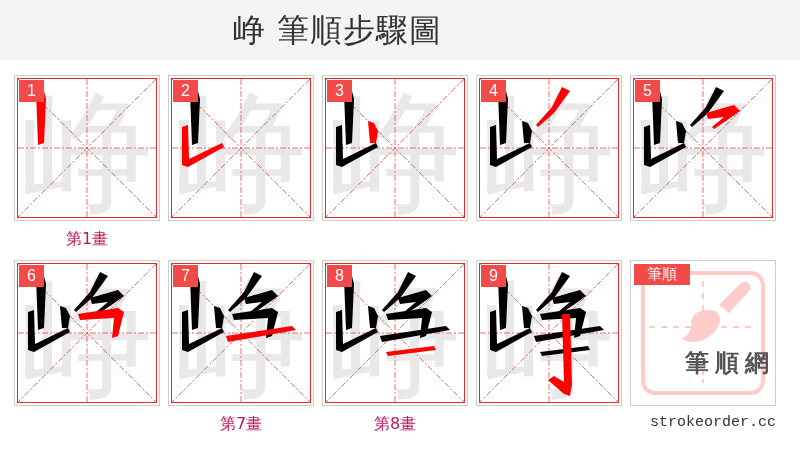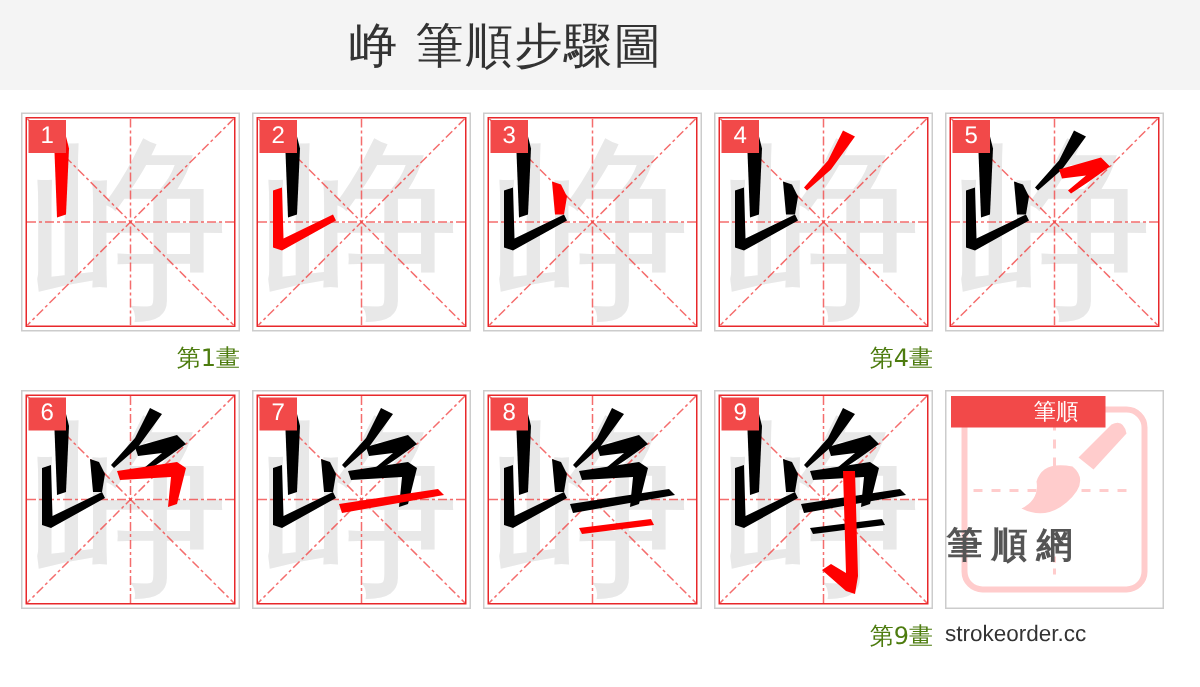--- a/index.html
+++ b/index.html
@@ -5,25 +5,25 @@
   html, body { margin: 0; padding: 0; }
   body { width: 800px; height: 458px; background: #ffffff; position: relative; overflow: hidden; font-family: "DejaVu Sans", sans-serif; }
   .header { position: absolute; left: 0; top: 0; width: 800px; height: 60px; background: #f4f4f4; }
   .title { position: absolute; left: 0; top: 0; width: 675px; height: 60px; line-height: 60px; text-align: center; font-size: 32px; color: #333; letter-spacing: 1px; }
   .cell { position: absolute; width: 146px; }
   .box { position: relative; width: 140px; height: 140px; border: 1px solid #cccccc; padding: 2px; background: #fff; }
   .inner { position: relative; width: 138px; height: 138px; border: 1px solid #e8282b; overflow: hidden; }
   .inner svg.grid { position: absolute; left: 0; top: 0; }
   .num { position: absolute; left: 1px; top: 1px; width: 25px; height: 22px; background: #f24949; color: #fff; font-size: 16px; line-height: 22px; text-align: center; font-family: "Liberation Sans", sans-serif; z-index: 3; }
   .glyph { position: absolute; left: 0; top: 0; z-index: 2; }
-  .caption { width: 146px; text-align: right; font-size: 16px; color: #4d7c0f; margin-top: 8px; }
+  .caption { width: 146px; text-align: center; font-size: 16px; color: #be185d; margin-top: 8px; }
   .logo-box { position: relative; width: 140px; height: 140px; border: 1px solid #cccccc; padding: 2px; background: #fff; }
-  .logo-tag { position: absolute; left: 3px; top: 3px; width: 66px; height: 21px; background: #f24949; color: #fff; font-size: 15px; line-height: 21px; text-align: center; z-index: 3; padding-left: 37px; }
-  .logo-text { position: absolute; left: 0; top: 86px; width: 144px; text-align: left; font-size: 24px; font-weight: bold; color: #555; letter-spacing: 6px; z-index: 3; }
-  .site { width: 146px; text-align: left; font-size: 15px; color: #333; margin-top: 8px; font-family: Liberation Sans, sans-serif; }
+  .logo-tag { position: absolute; left: 3px; top: 3px; width: 56px; height: 21px; background: #f24949; color: #fff; font-size: 15px; line-height: 21px; text-align: center; z-index: 3; }
+  .logo-text { position: absolute; left: 0; top: 86px; width: 144px; text-align: right; font-size: 24px; font-weight: bold; color: #555; letter-spacing: 6px; z-index: 3; }
+  .site { width: 146px; text-align: right; font-size: 15px; color: #333; margin-top: 8px; font-family: Liberation Mono, monospace; }
 </style>
 </head>
 <body>
 
 <div class="header">
   <div class="title">峥 筆順步驟圖</div>
 </div>
 
 <div id="cells">
     <div class="cell" style="left: 14px; top: 75px;">
@@ -93,21 +93,20 @@
           </svg>
         <svg class="glyph" width="138" height="138">
             <path d="M18 14 L26 12 L28 20 L26 64 L20 66 Z" fill="#000000"></path>
             <path d="M10 48 L16 46 L17 80 L50 64 L52 68 L16 88 L10 86 Z" fill="#000000"></path>
             <path d="M42 42 L48 44 L52 52 L50 64 L44 64 Z" fill="#000000"></path>
             <path d="M82 8 L90 12 L74 34 L58 48 L56 46 L72 28 Z" fill="#ff0000"></path>
           </svg>
         <div class="num">4</div>
       </div>
     </div>
-    <div class="caption">第4畫</div>
     </div>
     <div class="cell" style="left: 630px; top: 75px;">
     <div class="box">
       <div class="inner">
         <svg class="grid" width="138" height="138">
             <text x="69" y="118.67999999999999" font-size="131.1" text-anchor="middle" fill="#e8e8e8" font-family="DejaVu Sans, sans-serif">峥</text>
   <line x1="0" y1="69" x2="138" y2="69" stroke="#f24949" stroke-width="1" stroke-dasharray="6,2,2,2" opacity="0.8"></line>
   <line x1="69" y1="0" x2="69" y2="138" stroke="#f24949" stroke-width="1" stroke-dasharray="6,2,2,2" opacity="0.8"></line>
   <line x1="0" y1="0" x2="138" y2="138" stroke="#f24949" stroke-width="1" stroke-dasharray="6,2,2,2" opacity="0.8"></line>
   <line x1="138" y1="0" x2="0" y2="138" stroke="#f24949" stroke-width="1" stroke-dasharray="6,2,2,2" opacity="0.8"></line>
@@ -160,20 +159,21 @@
             <path d="M10 48 L16 46 L17 80 L50 64 L52 68 L16 88 L10 86 Z" fill="#000000"></path>
             <path d="M42 42 L48 44 L52 52 L50 64 L44 64 Z" fill="#000000"></path>
             <path d="M82 8 L90 12 L74 34 L58 48 L56 46 L72 28 Z" fill="#000000"></path>
             <path d="M72 34 L100 26 L106 32 L92 42 L80 50 L78 48 L90 38 L74 40 Z" fill="#000000"></path>
             <path d="M60 50 L100 44 L106 48 L100 72 L94 74 L96 54 L62 56 Z" fill="#000000"></path>
             <path d="M54 72 L120 62 L124 66 L56 78 Z" fill="#ff0000"></path>
           </svg>
         <div class="num">7</div>
       </div>
     </div>
+    <div class="caption">第7畫</div>
     </div>
     <div class="cell" style="left: 322px; top: 260px;">
     <div class="box">
       <div class="inner">
         <svg class="grid" width="138" height="138">
             <text x="69" y="118.67999999999999" font-size="131.1" text-anchor="middle" fill="#e8e8e8" font-family="DejaVu Sans, sans-serif">峥</text>
   <line x1="0" y1="69" x2="138" y2="69" stroke="#f24949" stroke-width="1" stroke-dasharray="6,2,2,2" opacity="0.8"></line>
   <line x1="69" y1="0" x2="69" y2="138" stroke="#f24949" stroke-width="1" stroke-dasharray="6,2,2,2" opacity="0.8"></line>
   <line x1="0" y1="0" x2="138" y2="138" stroke="#f24949" stroke-width="1" stroke-dasharray="6,2,2,2" opacity="0.8"></line>
   <line x1="138" y1="0" x2="0" y2="138" stroke="#f24949" stroke-width="1" stroke-dasharray="6,2,2,2" opacity="0.8"></line>
@@ -184,20 +184,21 @@
             <path d="M42 42 L48 44 L52 52 L50 64 L44 64 Z" fill="#000000"></path>
             <path d="M82 8 L90 12 L74 34 L58 48 L56 46 L72 28 Z" fill="#000000"></path>
             <path d="M72 34 L100 26 L106 32 L92 42 L80 50 L78 48 L90 38 L74 40 Z" fill="#000000"></path>
             <path d="M60 50 L100 44 L106 48 L100 72 L94 74 L96 54 L62 56 Z" fill="#000000"></path>
             <path d="M54 72 L120 62 L124 66 L56 78 Z" fill="#000000"></path>
             <path d="M60 88 L108 82 L110 86 L62 92 Z" fill="#ff0000"></path>
           </svg>
         <div class="num">8</div>
       </div>
     </div>
+    <div class="caption">第8畫</div>
     </div>
     <div class="cell" style="left: 476px; top: 260px;">
     <div class="box">
       <div class="inner">
         <svg class="grid" width="138" height="138">
             <text x="69" y="118.67999999999999" font-size="131.1" text-anchor="middle" fill="#e8e8e8" font-family="DejaVu Sans, sans-serif">峥</text>
   <line x1="0" y1="69" x2="138" y2="69" stroke="#f24949" stroke-width="1" stroke-dasharray="6,2,2,2" opacity="0.8"></line>
   <line x1="69" y1="0" x2="69" y2="138" stroke="#f24949" stroke-width="1" stroke-dasharray="6,2,2,2" opacity="0.8"></line>
   <line x1="0" y1="0" x2="138" y2="138" stroke="#f24949" stroke-width="1" stroke-dasharray="6,2,2,2" opacity="0.8"></line>
   <line x1="138" y1="0" x2="0" y2="138" stroke="#f24949" stroke-width="1" stroke-dasharray="6,2,2,2" opacity="0.8"></line>
@@ -209,21 +210,20 @@
             <path d="M82 8 L90 12 L74 34 L58 48 L56 46 L72 28 Z" fill="#000000"></path>
             <path d="M72 34 L100 26 L106 32 L92 42 L80 50 L78 48 L90 38 L74 40 Z" fill="#000000"></path>
             <path d="M60 50 L100 44 L106 48 L100 72 L94 74 L96 54 L62 56 Z" fill="#000000"></path>
             <path d="M54 72 L120 62 L124 66 L56 78 Z" fill="#000000"></path>
             <path d="M60 88 L108 82 L110 86 L62 92 Z" fill="#000000"></path>
             <path d="M82 50 L90 50 L92 120 L90 132 L84 130 L68 116 L74 112 L84 118 Z" fill="#ff0000"></path>
           </svg>
         <div class="num">9</div>
       </div>
     </div>
-    <div class="caption">第9畫</div>
     </div>
     <div class="cell" style="left: 630px; top: 260px;">
   <div class="logo-box">
     <svg width="144" height="144" style="position:absolute;left:0;top:0">
       <rect x="12" y="12" width="120" height="120" rx="12" ry="12" fill="none" stroke="#ffcccc" stroke-width="4"></rect>
       <line x1="72" y1="20" x2="72" y2="60" stroke="#ffcccc" stroke-width="2" stroke-dasharray="6,6"></line>
       <line x1="18" y1="66" x2="126" y2="66" stroke="#ffcccc" stroke-width="2" stroke-dasharray="6,6"></line>
       <line x1="72" y1="110" x2="72" y2="126" stroke="#ffcccc" stroke-width="2" stroke-dasharray="4,4"></line>
       <path d="M88 44 L110 22 Q118 18 120 28 L98 52 Z" fill="#ffcccc"></path>
       <path d="M84 50 Q96 60 80 74 Q66 86 50 78 Q62 72 60 60 Q64 46 84 50 Z" fill="#ffcccc"></path>

